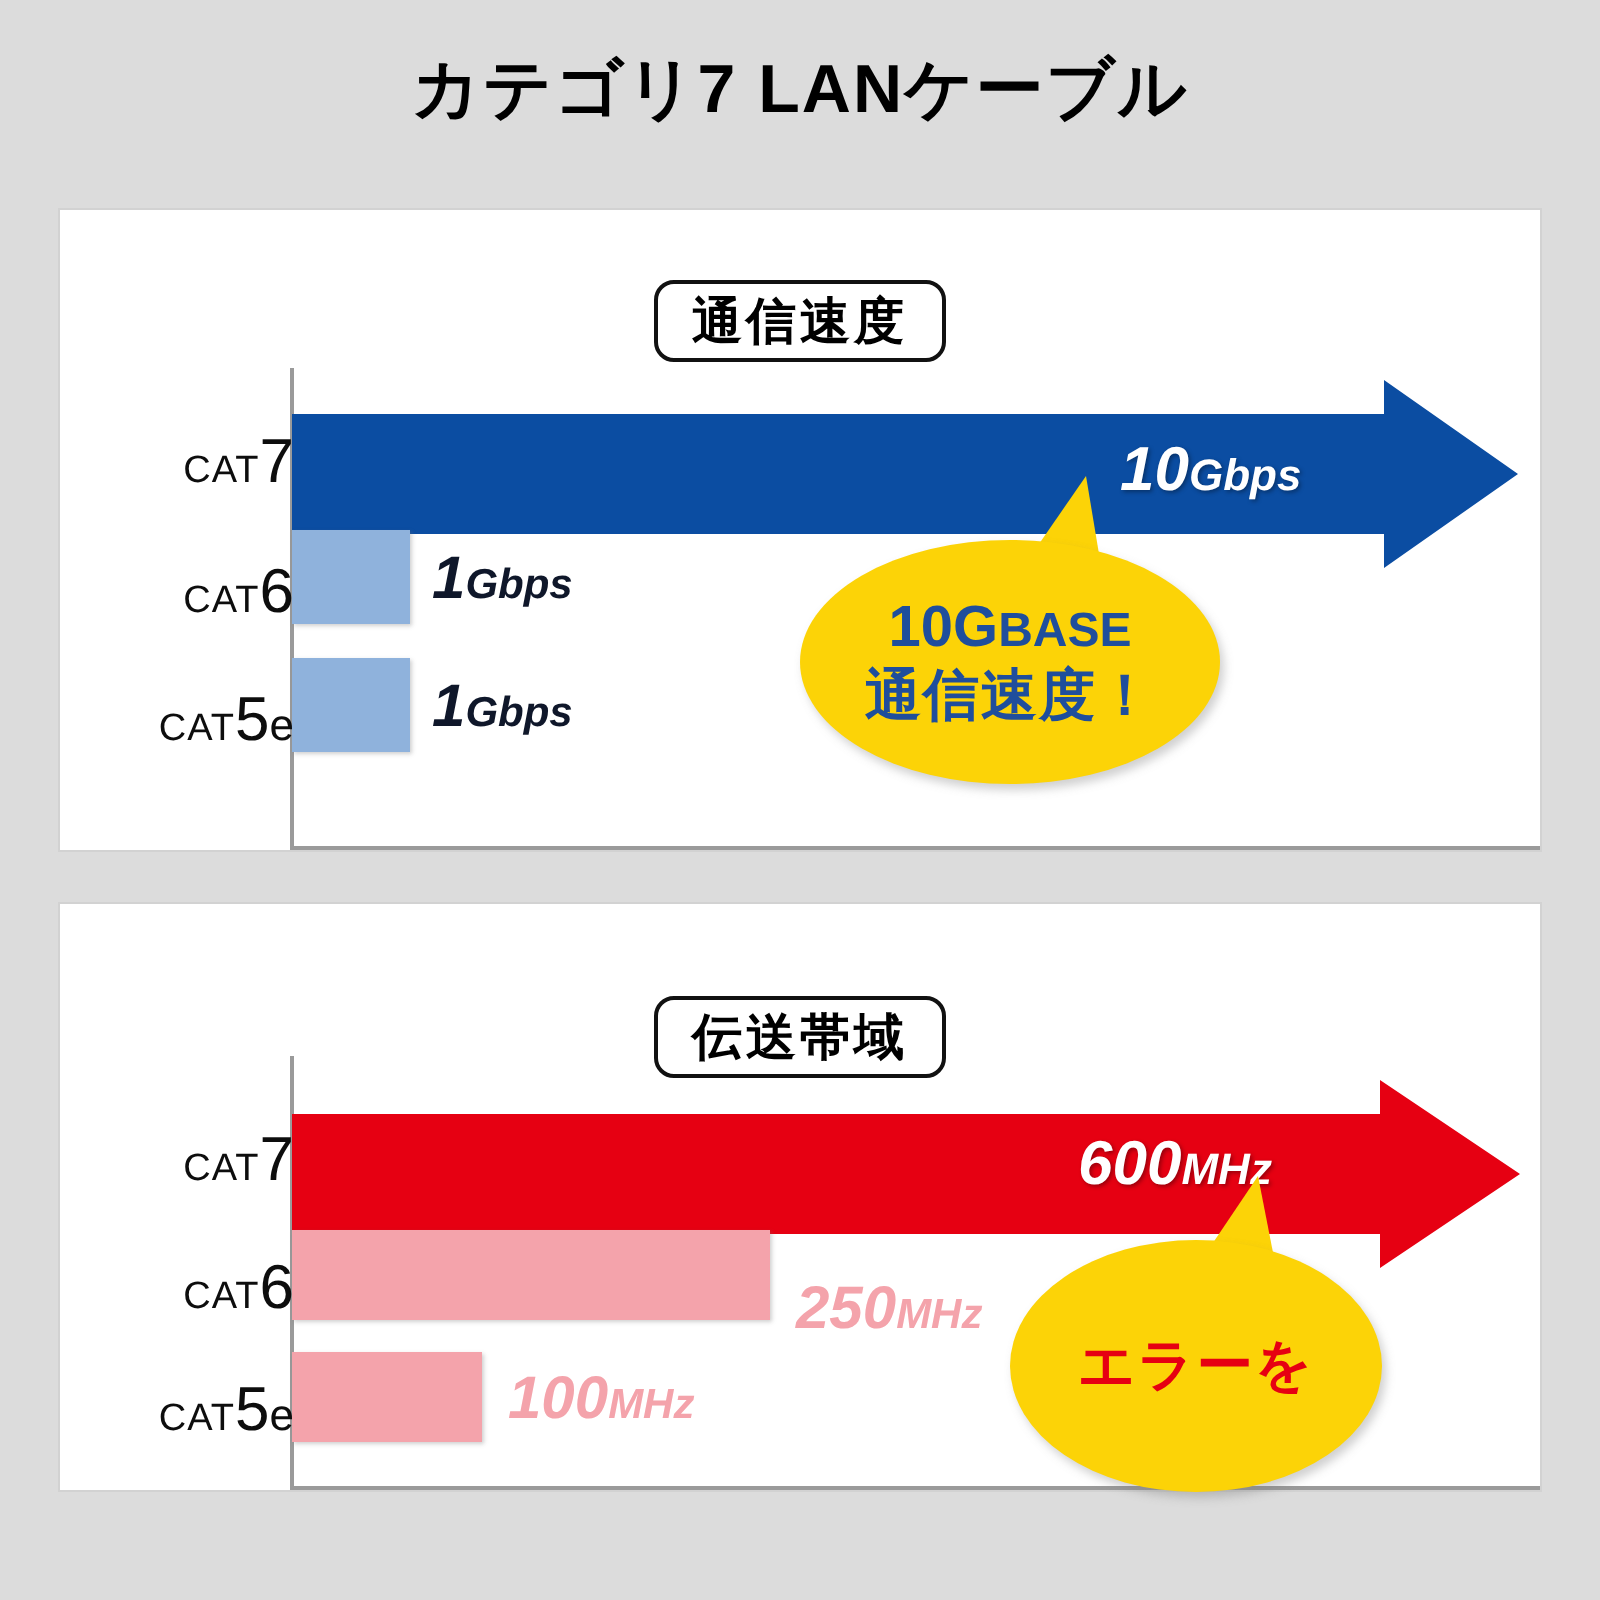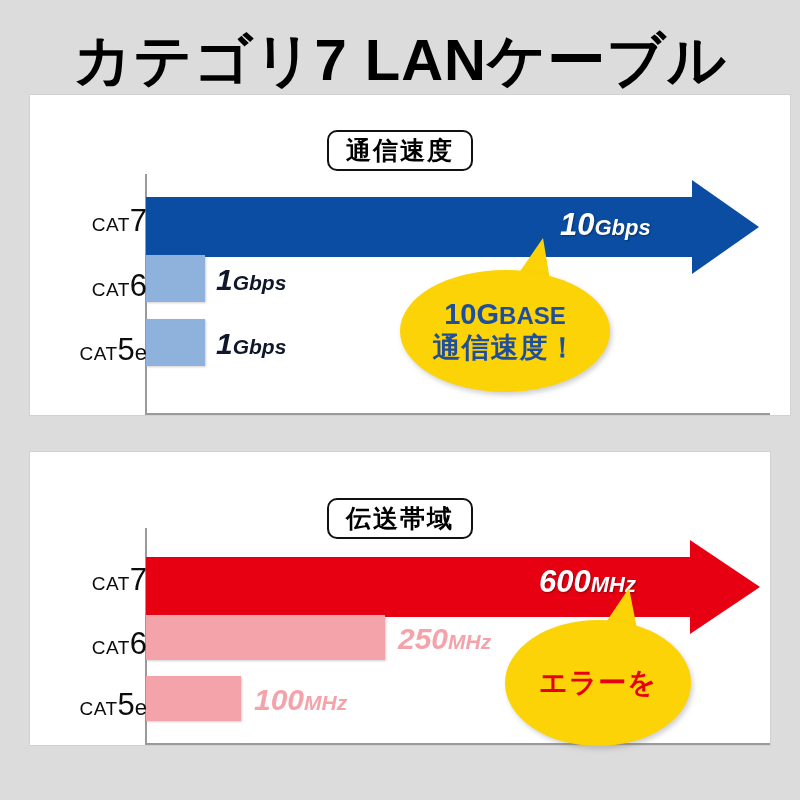--- a/index.html
+++ b/index.html
@@ -9,31 +9,31 @@
     font-family:"Liberation Sans","DejaVu Sans",sans-serif;
     overflow:hidden;
     position:relative;
   }
   #stage{position:absolute;left:0;top:0;width:800px;height:800px;}
 
   
   .title{
     position:absolute;left:0;top:22px;width:800px;
     text-align:center;
-    font-size:58px;font-weight:bold;color:#000;
+    font-size:34px;font-weight:bold;color:#000;
     letter-spacing:1px;
     white-space:nowrap;
   }
 
   
   .panel{
     position:absolute;background:#ffffff;
     box-shadow:0 0 0 1px #d2d2d2;
   }
-  #panel1{left:30px;top:95px;width:740px;height:320px;padding-left:20px;}
+  #panel1{left:30px;top:105px;width:740px;height:320px;}
   #panel2{left:30px;top:452px;width:740px;height:293px;}
 
   
   .chip{
     position:absolute;
     border:2.5px solid #111;
     border-radius:10px;
     background:#fff;
     font-size:25px;font-weight:bold;color:#000;
     letter-spacing:2px;
@@ -174,21 +174,21 @@
       <polygon points="0,23 544,23 544,6 614,53 544,100 544,83 0,83" fill="#e60012"></polygon>
     </svg>
     <div class="vallabel onbar" style="left:509px;top:112px;">
       <span class="big">600</span><span class="unit">MHz</span>
     </div>
 
     <div class="catlabel" style="left:0px;top:174px;width:105px;">
       <span class="cat">CAT</span><span class="num">6</span>
     </div>
     <div class="bar small" style="left:116px;top:163px;width:239px;height:45px;background:#f4a3ab;"></div>
-    <div class="vallabel pink" style="left:368px;top:170px;">
+    <div class="vallabel pink" style="left:368px;top:186px;">
       <span class="big">250</span><span class="unit">MHz</span>
     </div>
 
     <div class="catlabel" style="left:0px;top:235px;width:105px;">
       <span class="cat">CAT</span><span class="num">5</span><span class="sub">e</span>
     </div>
     <div class="bar small" style="left:116px;top:224px;width:95px;height:45px;background:#f4a3ab;"></div>
     <div class="vallabel pink" style="left:224px;top:231px;">
       <span class="big">100</span><span class="unit">MHz</span>
     </div>

